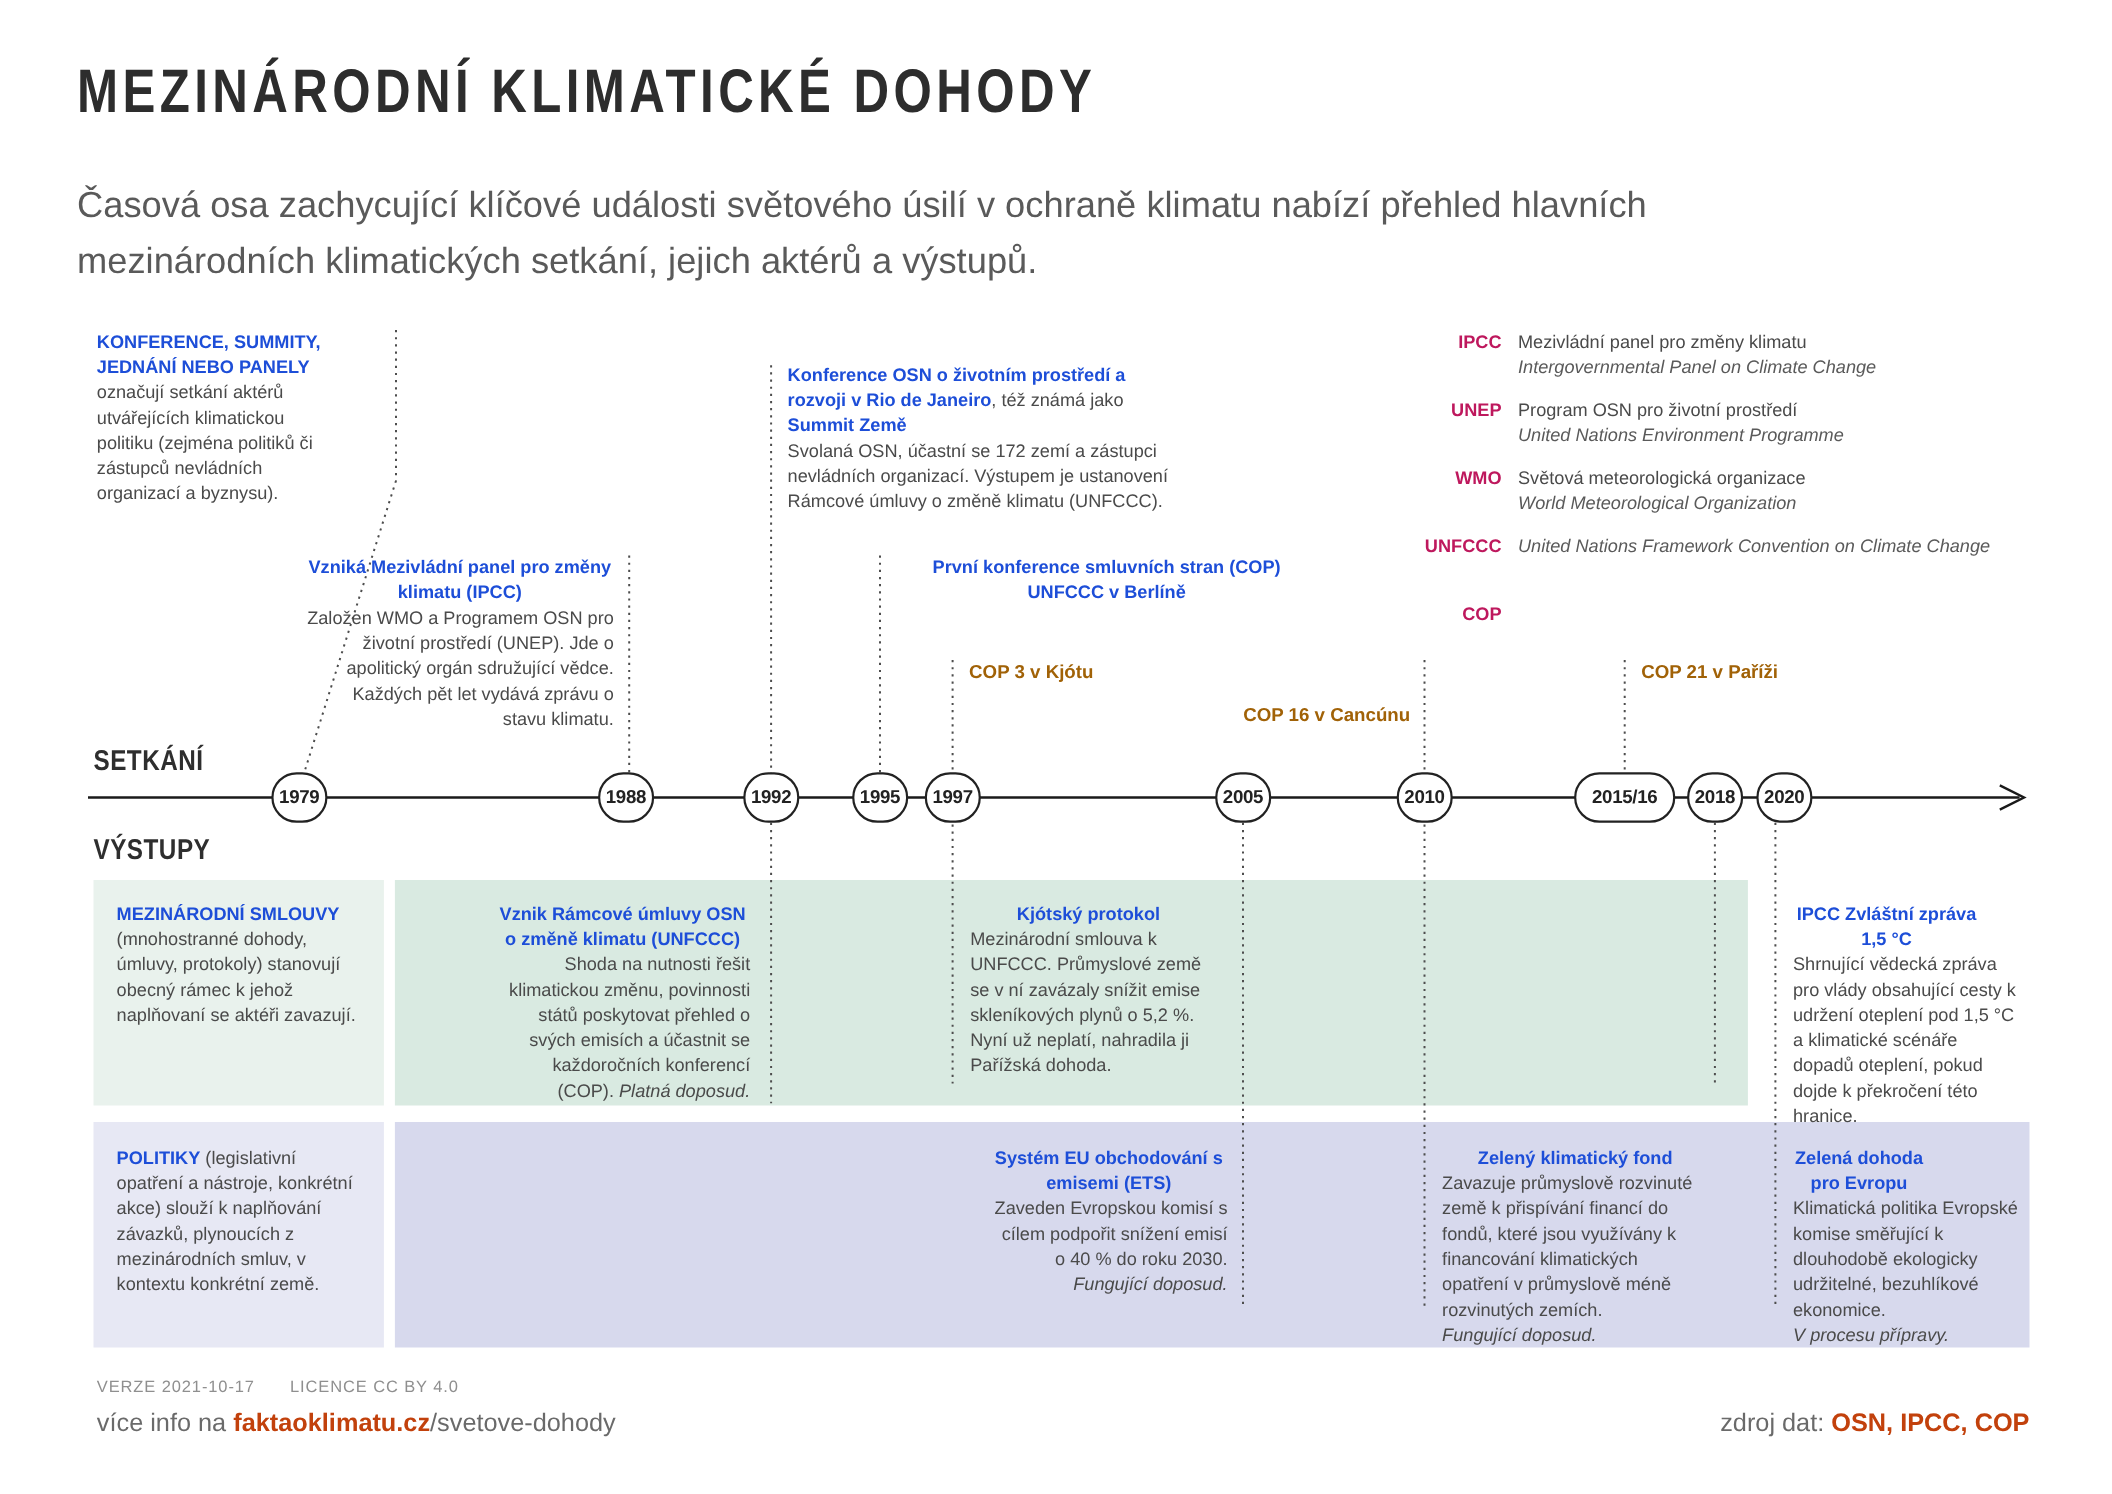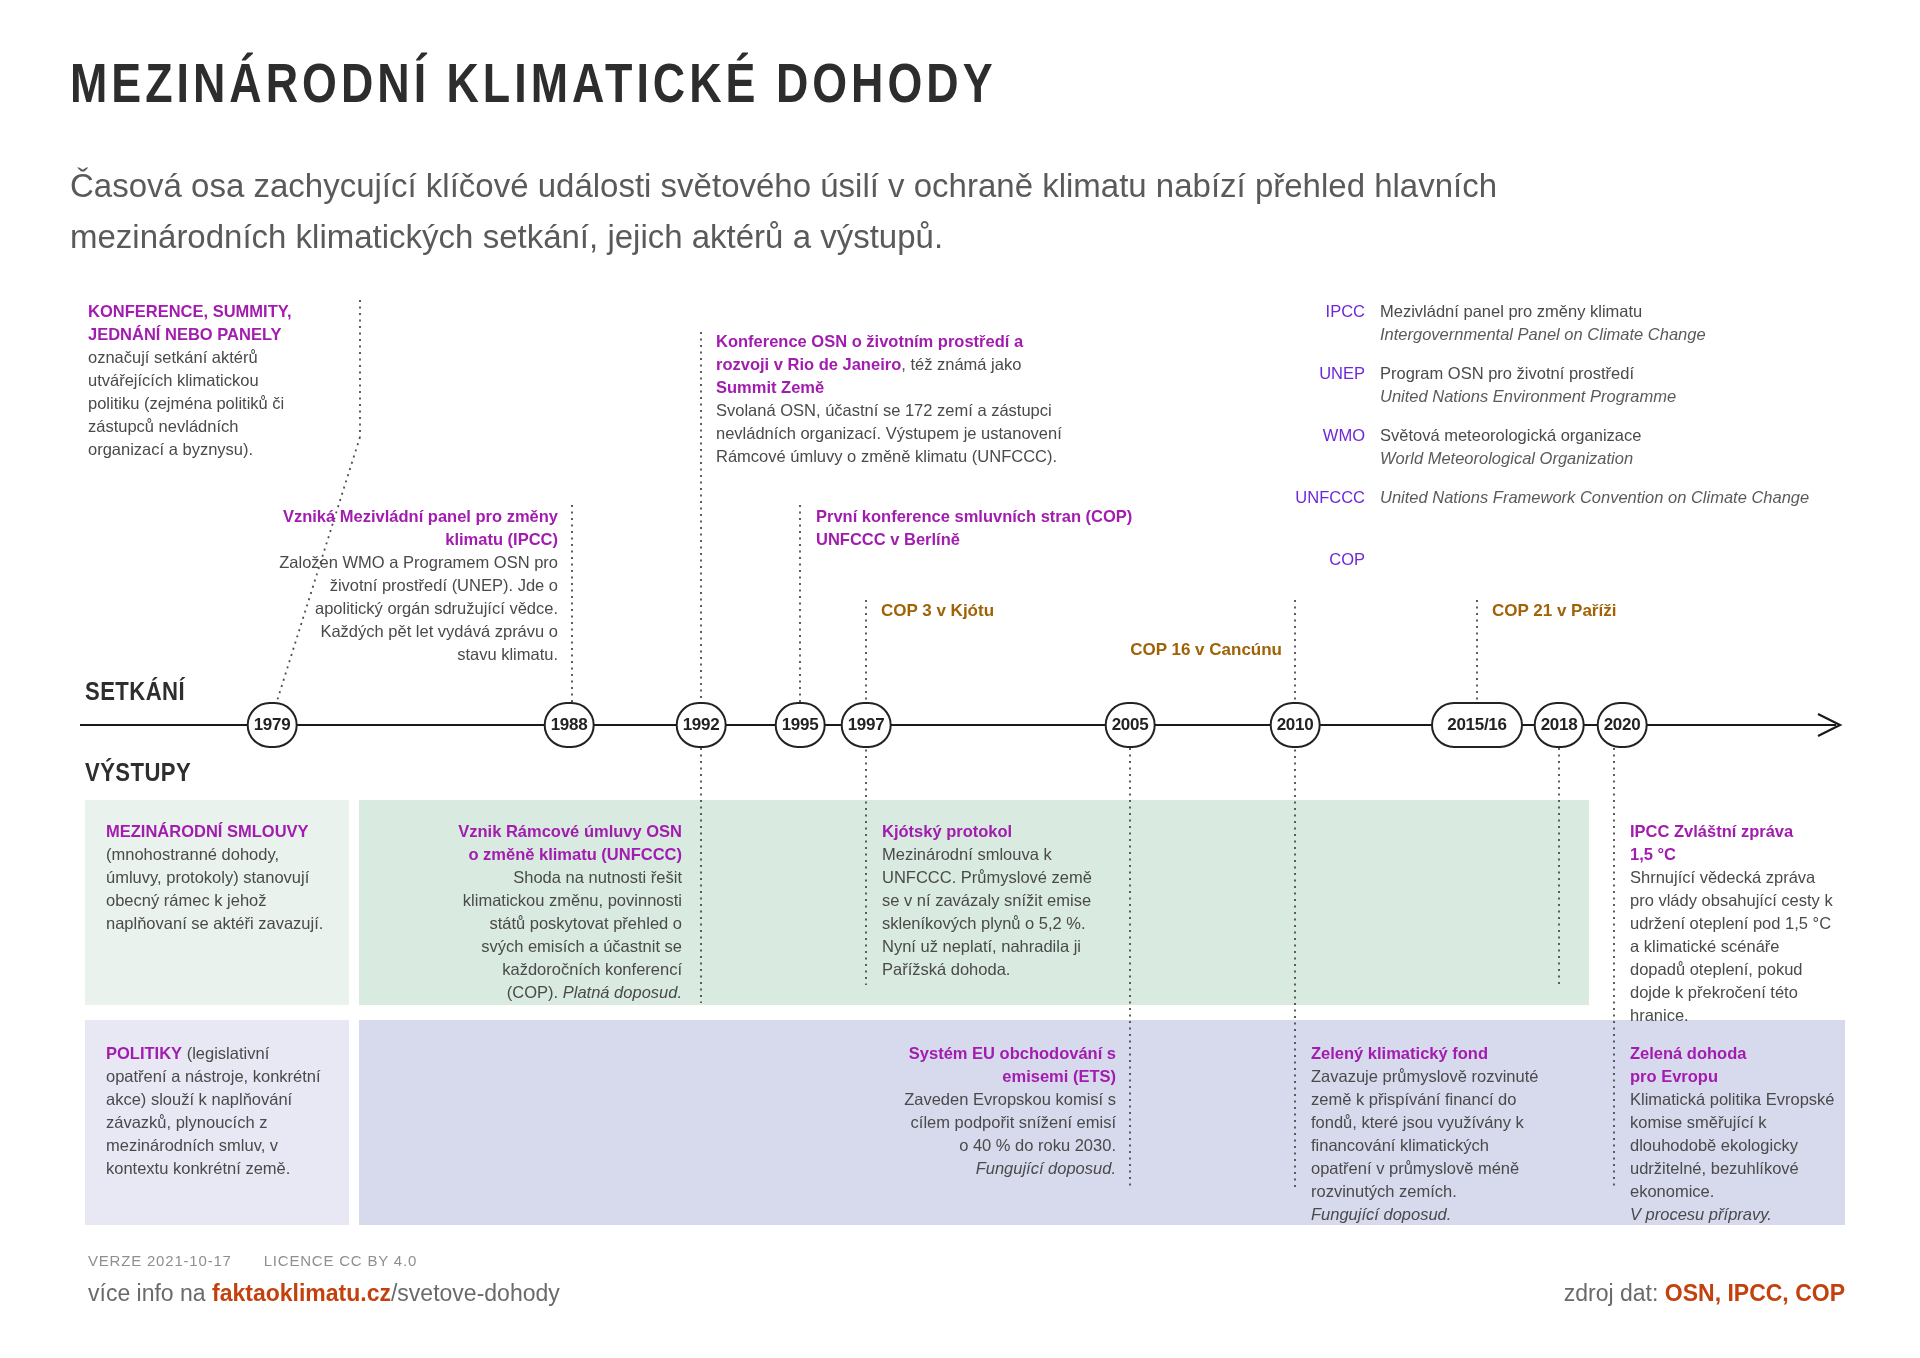--- a/index.html
+++ b/index.html
@@ -3,32 +3,32 @@
 <meta charset="utf-8">
 <style>
   html,body{margin:0;padding:0;background:#ffffff;}
   #canvas{position:relative;width:1920px;height:1358px;background:#ffffff;overflow:hidden;
           font-family:"Liberation Sans", sans-serif;color:#4a4a4a;}
   .abs{position:absolute;}
   .title{left:70px;top:50px;font-size:56px;font-weight:700;letter-spacing:5px;color:#2d2d2d;
          transform:scaleX(0.80);transform-origin:left top;white-space:nowrap;}
   .subtitle{left:70px;top:160px;width:1500px;font-size:33px;line-height:1.56;color:#5a5a5a;font-weight:400;}
   .block{font-size:16.5px;line-height:23px;color:#4a4a4a;}
-  .bt{font-weight:700;color:#a21caf;}
+  .bt{font-weight:700;color:#1d4ed8;text-align:center;}
   .ra{text-align:right;}
   .it{font-style:italic;}
   .cond{font-weight:800;color:#2e2e2e;font-size:26px;transform:scaleX(0.85);transform-origin:left;
         letter-spacing:0.5px;white-space:nowrap;}
   .coplabel{font-size:17px;font-weight:700;color:#a16207;white-space:nowrap;}
   .year{position:absolute;top:725px;height:46px;min-width:46px;border:2.5px solid #222;border-radius:24px;
         background:#fff;display:flex;align-items:center;justify-content:center;font-weight:700;
         font-size:17px;color:#222;letter-spacing:-0.3px;transform:translate(-50%,-50%);
         box-sizing:border-box;padding:0 5px;z-index:6;}
   .pill{min-width:92px;}
-  .legend-abbr{font-weight:400;color:#6d28d9;text-align:right;}
+  .legend-abbr{font-weight:700;color:#be185d;text-align:right;}
   .legend-def{color:#4a4a4a;}
   .legend-en{font-style:italic;color:#5a5a5a;}
   .band{position:absolute;z-index:1;}
   svg.lines{position:absolute;left:0;top:0;z-index:2;pointer-events:none;}
   .txt{z-index:4;}
   .footer-small{font-size:15px;color:#8f8f8f;letter-spacing:0.8px;}
   .footer-big{font-size:23px;color:#6a6a6a;}
   .footer-bold{font-weight:700;color:#c2410c;}
 </style>
 </head>

